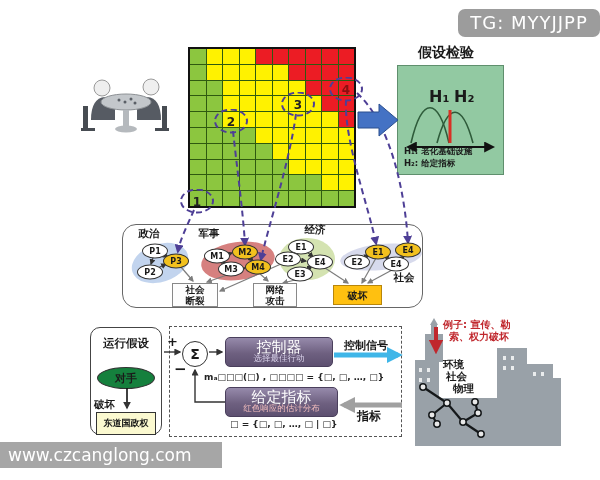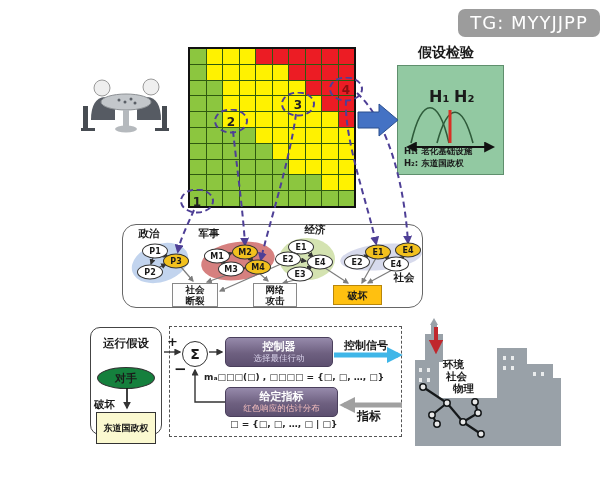--- a/index.html
+++ b/index.html
@@ -38,29 +38,29 @@
         line-height:11px;display:flex;flex-direction:column;align-items:center;justify-content:center;box-sizing:border-box;}
   .nbox.gold{background:var(--gold);border:1px solid #b8860b;font-size:10px;}
   
   .dashed-frame{left:169px;top:326px;width:233px;height:111px;border:1.6px dashed #555;box-sizing:border-box;z-index:2;}
   .run-box{left:90px;top:327px;width:72px;height:108px;border:1.6px solid #444;border-radius:10px;background:#fff;box-sizing:border-box;z-index:4;}
   .run-title{position:absolute;top:8px;width:100%;text-align:center;font-weight:bold;font-size:11.5px;}
   .adversary{position:absolute;left:50%;top:39px;transform:translateX(-50%);width:56px;height:20px;
              background:#15803d;border:1.2px solid #333;border-radius:50%;font-weight:bold;font-size:11px;
              display:flex;align-items:center;justify-content:center;}
   .sabotage-lbl{position:absolute;left:3px;top:70px;font-weight:bold;font-size:10.5px;}
-  .regime-box{position:absolute;left:5px;top:84px;width:60px;height:32px;background:#FBF9D0;border:1.2px solid #333;
+  .regime-box{position:absolute;left:5px;top:84px;width:60px;height:23px;background:#FBF9D0;border:1.2px solid #333;
               font-weight:bold;font-size:9px;display:flex;align-items:center;justify-content:center;box-sizing:border-box;}
   .sigma{left:182px;top:341px;width:26px;height:26px;border:1.6px solid #333;border-radius:50%;background:#fff;
          font-weight:bold;font-size:14px;display:flex;align-items:center;justify-content:center;z-index:10;box-sizing:border-box;}
   .sign{z-index:10;font-weight:bold;}
   .pbox{z-index:10;background:linear-gradient(180deg,#968aab 0%,var(--purple-box) 55%,#5d5070 100%);
         border:1px solid #4a3f5c;border-radius:5px;color:#fff;display:flex;flex-direction:column;
         align-items:center;justify-content:center;box-sizing:border-box;}
-  .pbox .t{font-weight:bold;font-size:11px;line-height:12px;}
+  .pbox .t{font-weight:normal;font-size:15px;line-height:12px;}
   .pbox .s{font-size:8.5px;line-height:10px;}
   .formula{z-index:10;font-weight:bold;font-size:9px;color:#222;white-space:nowrap;}
   .blk-label{z-index:10;font-weight:bold;white-space:nowrap;}
   
   .city-label{z-index:10;font-weight:bold;font-size:10.5px;color:#1a1a1a;}
   .example{left:443px;top:319px;width:72px;z-index:10;color:var(--red);font-weight:bold;font-size:10px;line-height:11.5px;}
   svg{display:block;}
 </style>
 </head>
 <body>
@@ -246,21 +246,21 @@
       </defs>
       <path d="M13,77 C24,30 40,30 51,77" fill="none" stroke="#2e5b3a" stroke-width="1.6"></path>
       <path d="M39,77 C50,36 64,36 75,77" fill="none" stroke="#2e5b3a" stroke-width="1.6"></path>
       <line x1="52" y1="44" x2="52" y2="77" stroke="#D93025" stroke-width="3"></line>
       <line x1="10" y1="81" x2="95" y2="81" stroke="#111" stroke-width="2.2" marker-start="url(#mA)" marker-end="url(#mA)"></line>
     </svg>
   </div>
   <div class="abs hyp-h" style="left:429px;top:87px;">H₁</div>
   <div class="abs hyp-h" style="left:454px;top:87px;">H₂</div>
   <div class="abs hyp-legend" style="left:404px;top:146px;">H₁: 老化基础设施</div>
-  <div class="abs hyp-legend" style="left:404px;top:158px;">H₂: 东道国政权</div>
+  <div class="abs hyp-legend" style="left:404px;top:158px;">H₂: 给定指标</div>
 
   <div class="abs mid-frame layer-bg"></div>
 
   <svg class="abs layer-lines" style="left:0;top:0;" width="600" height="480" viewBox="0 0 600 480">
     <defs>
       <marker id="mB" viewBox="0 0 10 10" refX="8" refY="5" markerWidth="5" markerHeight="5" orient="auto">
           <path d="M0,0 L10,5 L0,10 z" fill="#333"></path>
         </marker>
       <marker id="mG" viewBox="0 0 10 10" refX="8" refY="5" markerWidth="5" markerHeight="5" orient="auto">
           <path d="M0,0 L10,5 L0,10 z" fill="#7d7d7d"></path>
@@ -392,19 +392,24 @@
   <div class="abs blk-label" style="left:344px;top:338px;font-size:11px;">控制信号</div>
   <div class="abs formula" style="left:204px;top:372px;">mₐ□□□(□) , □□□□ = {□, □, …, □}</div>
 
   <div class="abs pbox" style="left:225px;top:387px;width:113px;height:30px;">
     <div class="t">给定指标</div>
     <div class="s" style="color:#F2BDBD;">红色响应的估计分布</div>
   </div>
   <div class="abs blk-label" style="left:357px;top:408px;font-size:12px;">指标</div>
   <div class="abs formula" style="left:230px;top:419px;">□ = {□, □, …, □ | □}</div>
 
+  <div class="abs example">
+    <span style="display:block;">例子: 宣传、勒</span>
+    <span style="display:block;padding-left:6px;">索、权力破坏</span>
+  </div>
   <div class="abs city-label" style="left:443px;top:358px;">环境</div>
   <div class="abs city-label" style="left:446px;top:370px;">社会</div>
   <div class="abs city-label" style="left:453px;top:382px;">物理</div>
 
   <div class="abs banner layer-top">TG: MYYJJPP</div>
+  <div class="abs watermark layer-top">www.czcanglong.com</div>
 
 </div>
 
 </body></html>

